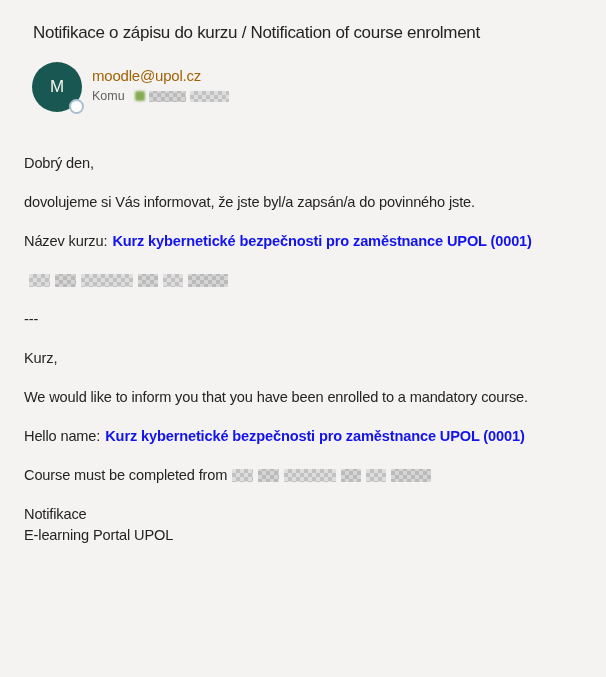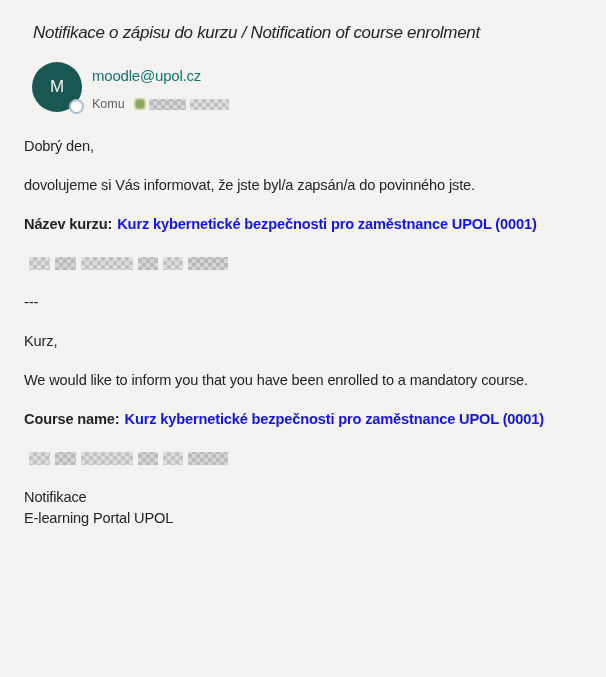--- a/index.html
+++ b/index.html
@@ -20,21 +20,20 @@
   }
   
   .subject {
     margin: 0 0 0 9px;
     font-size: 17px;
     letter-spacing: -0.3px;
     line-height: 26px;
     font-weight: 400;
     color: #252423;
     white-space: nowrap;
-    font-style: italic;
   }
   .sender-row {
     display: flex;
     align-items: flex-start;
     margin: 16px 0 0 8px;
   }
   .avatar {
     position: relative;
     width: 50px;
     height: 50px;
@@ -64,27 +63,27 @@
     box-sizing: content-box;
   }
   .sender-info {
     margin-left: 10px;
     padding-top: 4px;
   }
   .sender-email {
     font-size: 15px;
     letter-spacing: -0.2px;
     line-height: 19px;
-    color: #0f766e;
+    color: #a16207;
     cursor: pointer;
   }
   .to-line {
     display: flex;
     align-items: center;
-    margin-top: 12px;
+    margin-top: 4px;
     font-size: 12.5px;
     color: #616161;
   }
   .presence-square {
     display: inline-block;
     width: 10px;
     height: 10px;
     border-radius: 2px;
     background: #85ac55;
     margin-left: 10px;
@@ -110,39 +109,38 @@
     background-position: 4px 2px;
     filter: blur(0.6px) brightness(0.96);
   }
   .px-name {
     height: 11px;
     vertical-align: -1px;
     margin-left: 4px;
   }
   
   .message-body {
-    margin-top: 24px;
+    margin-top: 41px;
   }
   .message-body p {
     margin: 0 0 18px 0;
     font-size: 14.6px;
     letter-spacing: -0.15px;
     line-height: 21px;
     color: #242424;
     white-space: nowrap;
   }
   .course-link {
     color: #1313ee;
     font-weight: 700;
     cursor: pointer;
     margin-left: 5px;
   }
   .label-prefix {
     margin-right: 0;
-    font-weight: bold;
   }
 </style>
 </head>
 <body>
 
 <div class="email-view">
 
   <h1 class="subject">Notifikace o zápisu do kurzu / Notification of course enrolment</h1>
 
   <div class="sender-row">
@@ -179,25 +177,25 @@
     </p>
 
 
     <p>---</p>
 
     <p>Kurz,</p>
 
     <p>We would like to inform you that you have been enrolled to a mandatory course.</p>
 
     <p>
-      <span class="label-prefix">Course name:</span><a class="course-link">Kurz kybernetické bezpečnosti pro zaměstnance UPOL (0001)</a>
-    </p>
-
-    <p>
-      <span><span class="px" style="width:21px"></span><span class="px" style="width:21px"></span><span class="px" style="width:52px"></span><span class="px" style="width:20px"></span><span class="px" style="width:20px"></span><span class="px" style="width:40px"></span></span>
+      <span class="label-prefix">Hello name:</span><a class="course-link">Kurz kybernetické bezpečnosti pro zaměstnance UPOL (0001)</a>
+    </p>
+
+    <p>
+      <span>Course must be completed from</span><span><span class="px" style="width:21px"></span><span class="px" style="width:21px"></span><span class="px" style="width:52px"></span><span class="px" style="width:20px"></span><span class="px" style="width:20px"></span><span class="px" style="width:40px"></span></span>
     </p>
 
     <p>
       <span>Notifikace</span><br>
       <span>E-learning Portal UPOL</span>
     </p>
 
   </div>
 </div>
 

